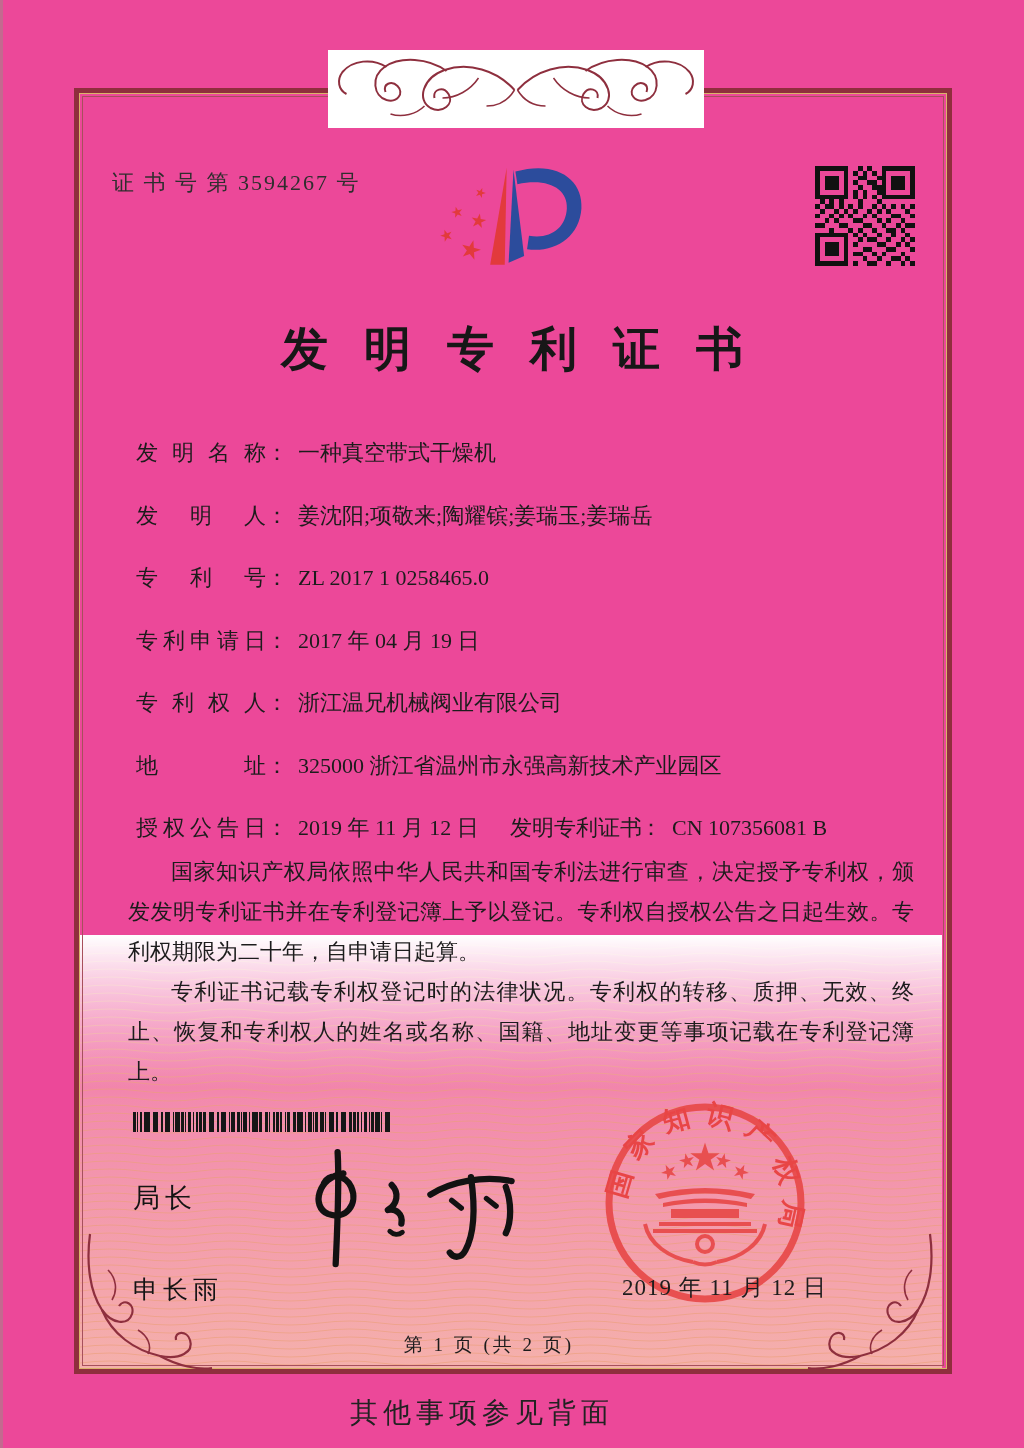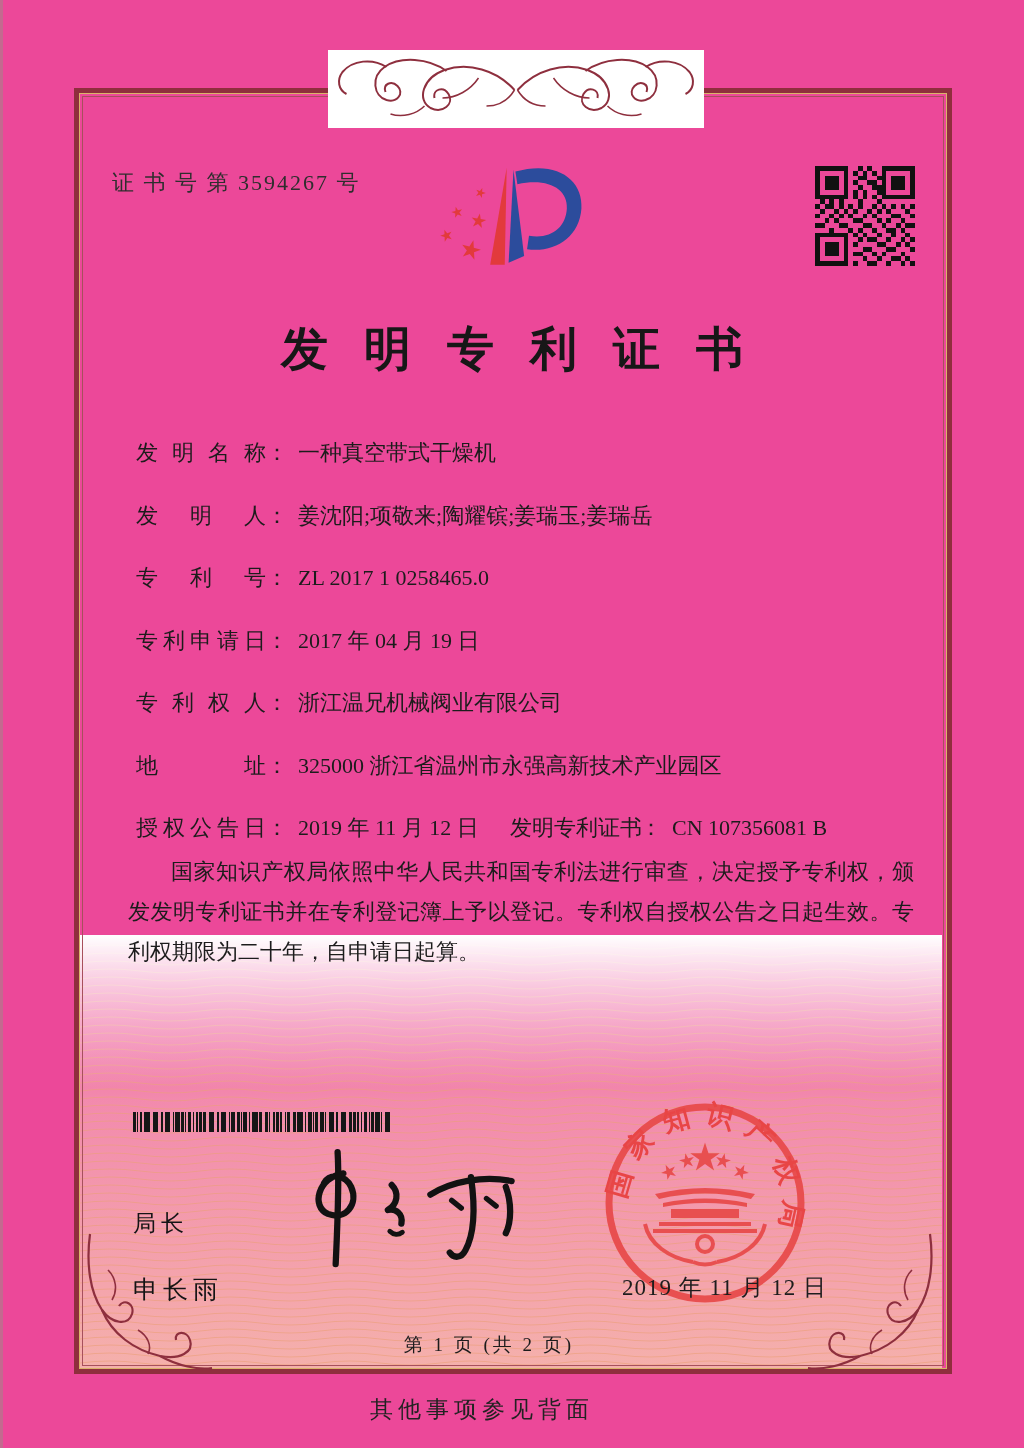--- a/index.html
+++ b/index.html
@@ -54,31 +54,31 @@
   .paras p { text-indent:43px; }
 
   
   .barcode {
     position:absolute; left:133px; top:1112px; width:257px; height:20px; z-index:3;
     background:
       repeating-linear-gradient(90deg,#161616 0 2px, transparent 2px 7px),
       repeating-linear-gradient(90deg,#161616 0 1px, transparent 1px 4px),
       repeating-linear-gradient(90deg,#161616 0 3px, transparent 3px 11px);
   }
-  .signer-role { position:absolute; left:133px; top:1180px; z-index:3; font-size:23px; letter-spacing:5px; color:#141414;
-                 font-family:Liberation Serif, serif;margin-top:28px; }
+  .signer-role { position:absolute; left:133px; top:1180px; z-index:3; font-size:27px; letter-spacing:5px; color:#141414;
+                 font-family:Liberation Serif, serif; }
   .signer-name { position:absolute; left:133px; top:1273px; z-index:3; font-size:25px; letter-spacing:5px; color:#141414;
                  font-family:Liberation Mono, monospace; }
   .signature { position:absolute; left:268px; top:1142px; z-index:3; }
   .seal { position:absolute; left:592px; top:1090px; z-index:4; opacity:.93; }
   .seal-date { position:absolute; left:622px; top:1272px; z-index:5; font-size:23px; letter-spacing:1px; color:#1d1d1d; }
 
   
   .page-label { position:absolute; left:0; right:70px; top:1332px; z-index:3; text-align:center; font-size:19px; letter-spacing:3px;padding-left:24px; }
-  .back-note  { position:absolute; left:0; right:70px; top:1394px; z-index:3; text-align:center; font-size:23px; letter-spacing:5px; color:#222;margin-left:10px; }
+  .back-note  { position:absolute; left:0; right:70px; top:1394px; z-index:3; text-align:center; font-size:28px; letter-spacing:5px; color:#222;margin-left:10px; }
 </style>
 </head>
 <body>
 
 <div class="page">
 
   <svg width="0" height="0" style="position:absolute" aria-hidden="true">
     <defs>
       <g id="st5">
           <polygon points="0,-10 2.25,-3.09 9.51,-3.09 3.63,1.18 5.88,8.09 0,3.82 -5.88,8.09 -3.63,1.18 -9.51,-3.09 -2.25,-3.09"></polygon>
@@ -206,20 +206,21 @@
         <span class="fcolon">：</span>
         <span class="fvalue w">2019 年 11 月 12 日</span>
         <span class="flabel">发明专利证书</span>
         <span class="fcolon">：</span>
         <span class="fvalue">CN 107356081 B</span>
     </div>
   </div>
 
   <div class="paras">
     <p>国家知识产权局依照中华人民共和国专利法进行审查，决定授予专利权，颁发发明专利证书并在专利登记簿上予以登记。专利权自授权公告之日起生效。专利权期限为二十年，自申请日起算。</p>
+    <p>专利证书记载专利权登记时的法律状况。专利权的转移、质押、无效、终止、恢复和专利权人的姓名或名称、国籍、地址变更等事项记载在专利登记簿上。</p>
   </div>
 
   <div class="barcode"></div>
 
   <div class="signer-role">局长</div>
   <div class="signer-name">申长雨</div>
 
   <svg class="signature" width="290" height="140" viewBox="0 0 300 140">
     <g fill="none" stroke="#121212" stroke-width="6.5" stroke-linecap="round" stroke-linejoin="round">
       <path d="M78 30 C52 34 44 64 62 72 C80 79 94 62 86 44 C80 31 64 30 58 40"></path>

